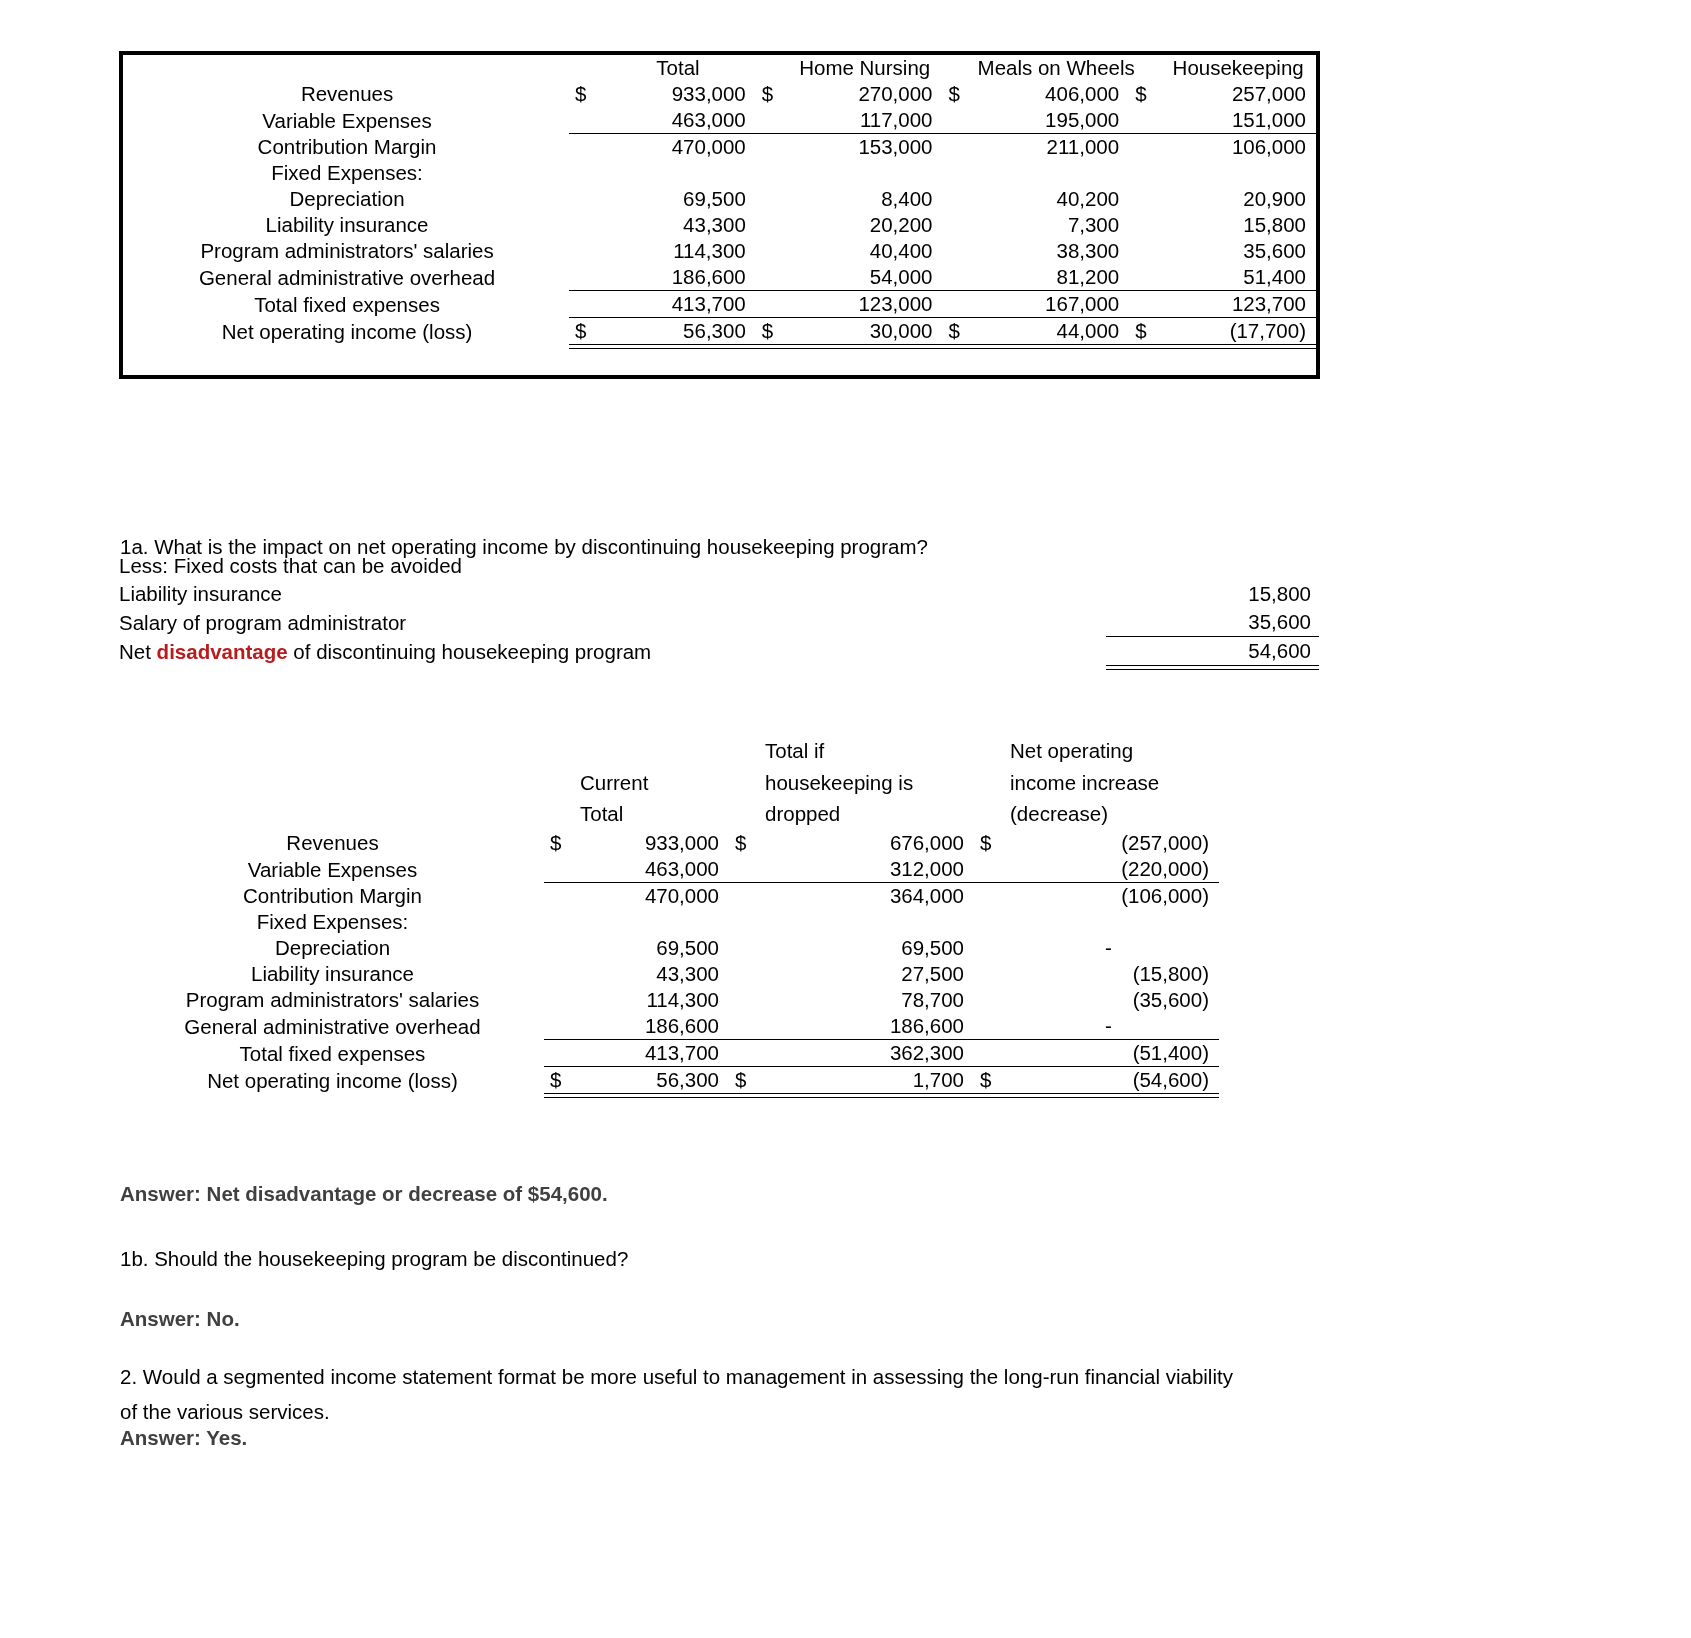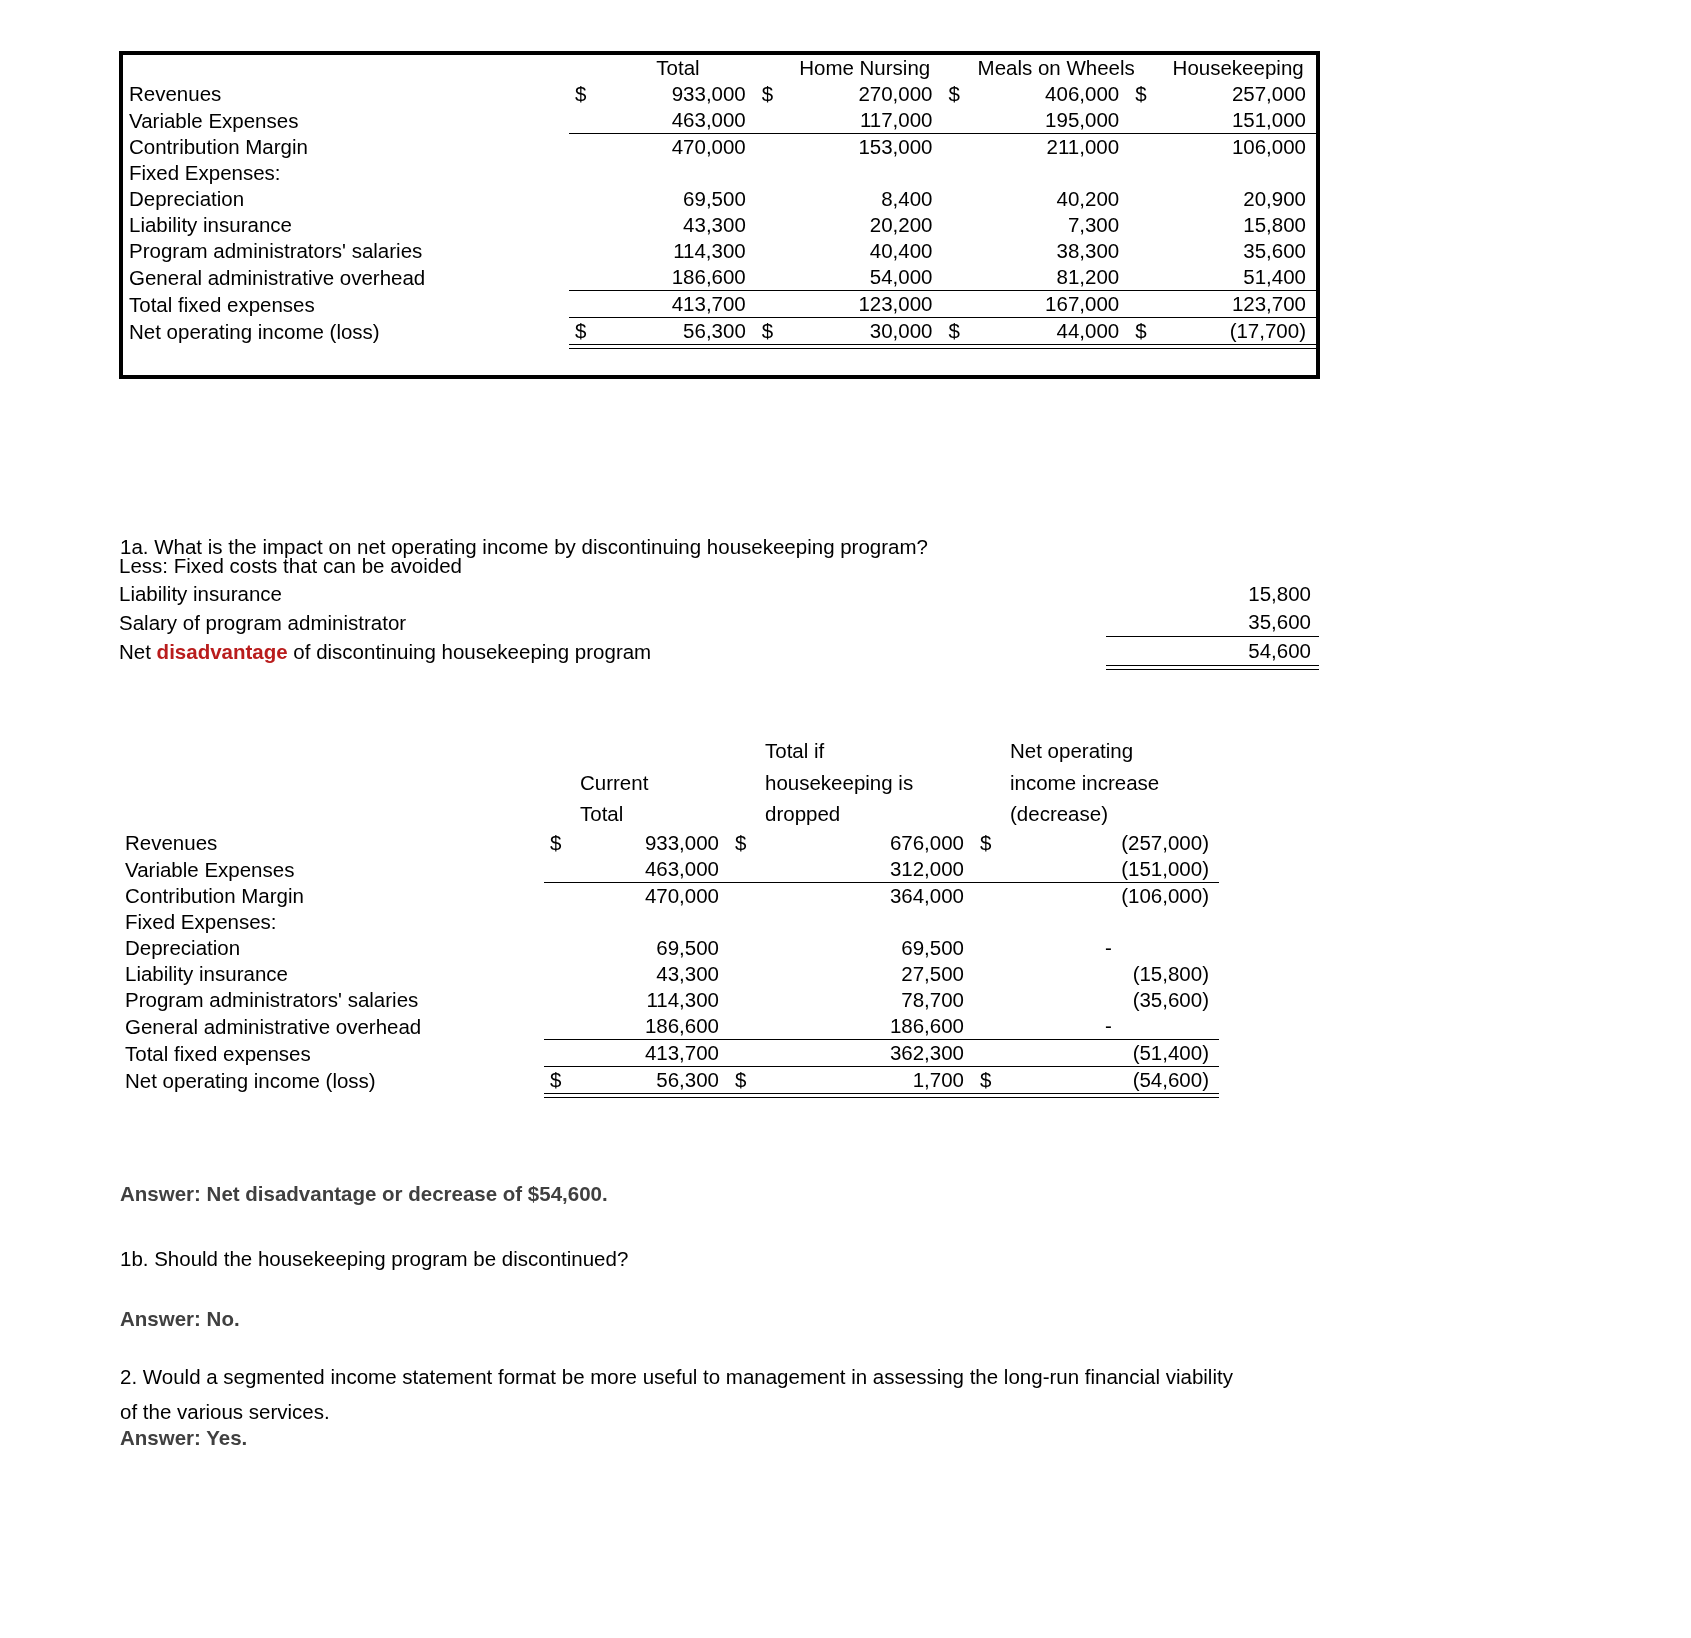--- a/index.html
+++ b/index.html
@@ -39,21 +39,21 @@
     width: 100%;
     table-layout: fixed;
     font-size: 20.5px;
   }
   table.fin td, table.fin th {
     padding: 1px 4px;
     font-weight: normal;
     vertical-align: bottom;
     white-space: nowrap;
   }
-  .lbl { text-align: left; padding-left: 6px !important; }
+  .lbl { text-align: center; padding-left: 6px !important; }
   .cur { text-align: left; width: 26px; padding-left: 6px !important; padding-right: 0 !important; }
   .num { text-align: right; padding-right: 10px !important; }
   .hdr { text-align: center; }
   .bb { border-bottom: 1.6px solid #000; }
   .dblwrap {
     position: relative;
   }
   .dblwrap::after {
     content: "";
     position: absolute;
@@ -360,21 +360,21 @@
         <td class="num">(257,000)</td>
       </tr>
 
       <tr>
         <td class="lbl">Variable Expenses</td>
         <td class="cur bb"></td>
         <td class="num bb">463,000</td>
         <td class="cur bb"></td>
         <td class="num bb">312,000</td>
         <td class="cur bb"></td>
-        <td class="num bb">(151,000)</td>
+        <td class="num bb">(220,000)</td>
       </tr>
 
       <tr>
         <td class="lbl">Contribution Margin</td>
         <td class="cur"></td>
         <td class="num">470,000</td>
         <td class="cur"></td>
         <td class="num">364,000</td>
         <td class="cur"></td>
         <td class="num">(106,000)</td>

